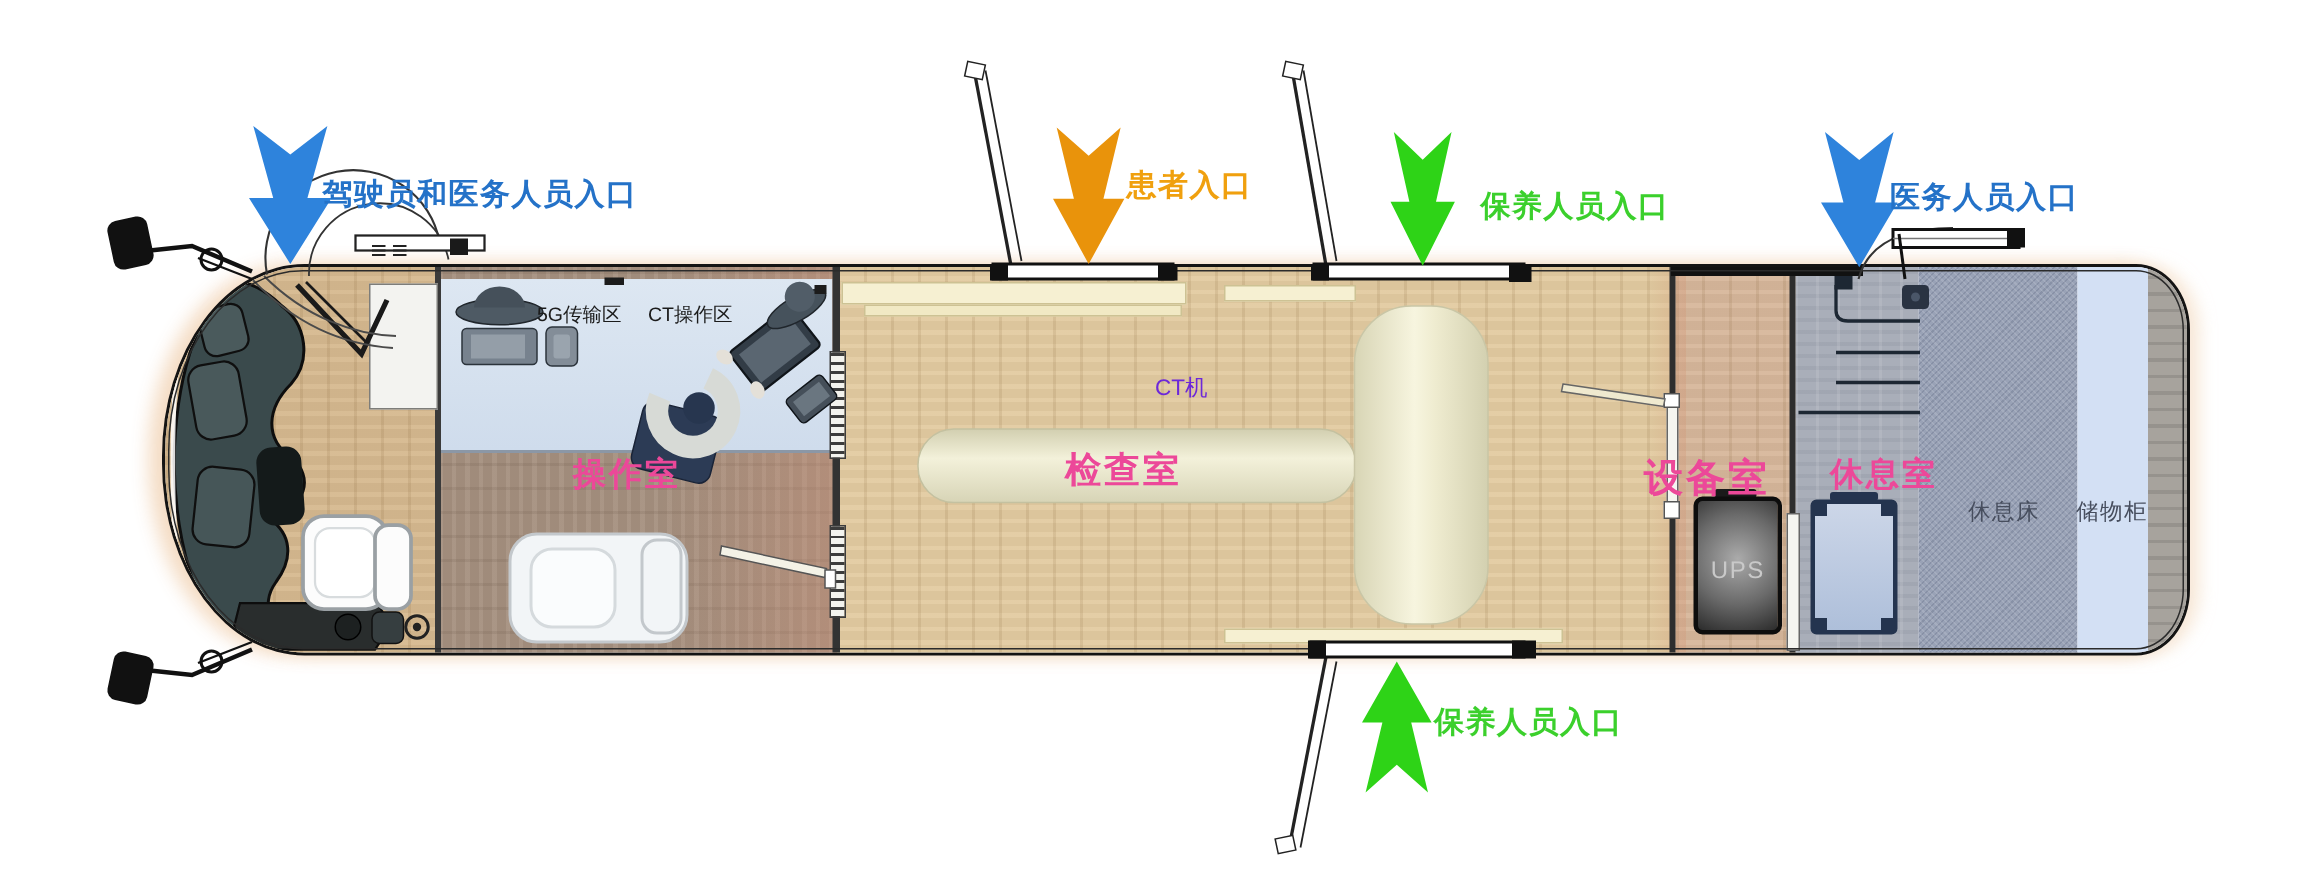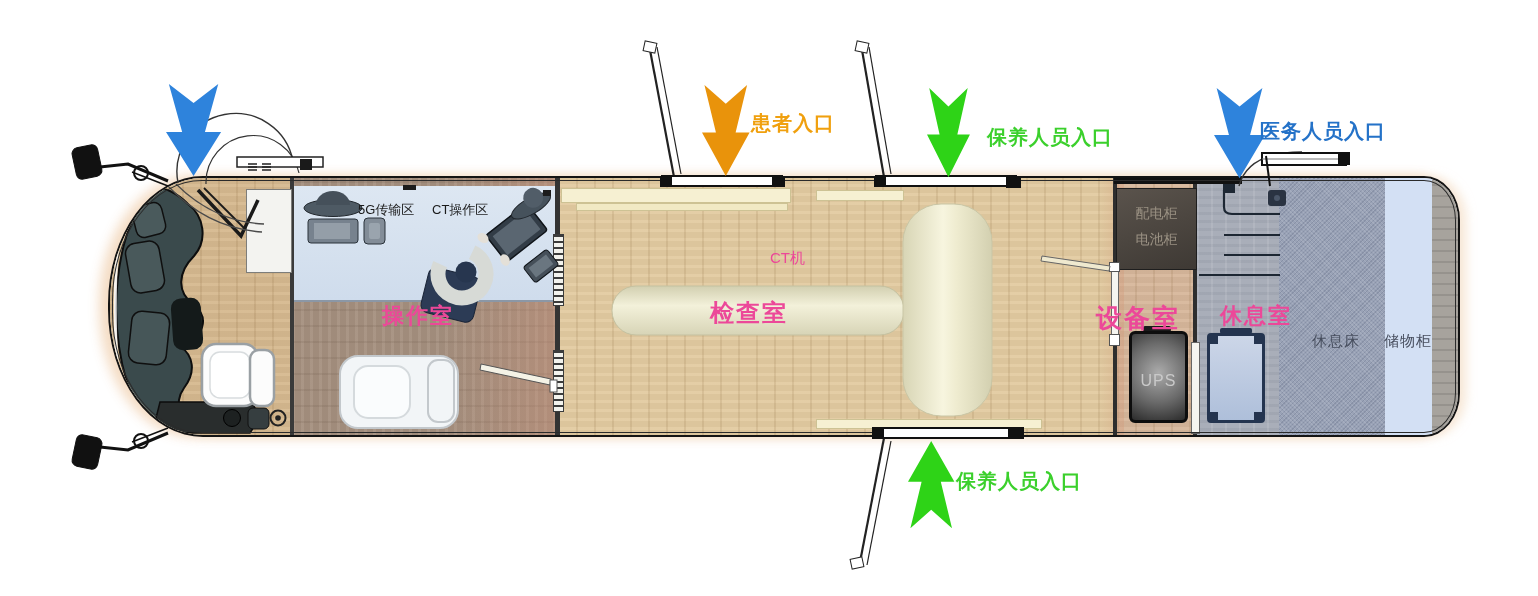--- a/index.html
+++ b/index.html
@@ -67,21 +67,21 @@
        font-size:15px;color:#84846a;letter-spacing:1px;}
 
   .bed{position:absolute;left:1097px;top:155px;width:58px;height:90px;z-index:3;box-sizing:border-box;
        border:3px solid #24344f;border-radius:4px;background:linear-gradient(180deg,#ccd6e8,#aebfda);}
   .bed .c{position:absolute;width:9px;height:9px;background:#24344f;}
   .bed-handle{position:absolute;left:1110px;top:150px;width:32px;height:6px;background:#24344f;z-index:3;border-radius:2px;}
 
   .lbl{position:absolute;z-index:5;white-space:nowrap;}
   .room-name{font-weight:700;color:#ec4899;letter-spacing:2px;}
   .zone{font-size:13px;color:#1b1b1b;}
-  .soft{color:#ec4899;}
+  .soft{color:#6d28d9;}
   .restlbl{font-size:15px;color:#474e5e;letter-spacing:1px;}
 
   .entr-label{position:absolute;z-index:22;font-weight:700;font-size:20px;letter-spacing:1px;white-space:nowrap;}
   .t-blue{color:#2472c8;} .t-orange{color:#f0a00e;} .t-green{color:#3bd02c;}
 
   svg{display:block;}
   .ov{position:absolute;left:0;top:0;z-index:20;pointer-events:none;}
   .inner-svg{position:absolute;left:0;top:0;z-index:4;pointer-events:none;}
 </style>
 </head>
@@ -116,24 +116,20 @@
     <div class="wall" style="left:1003px;width:4px;background:#2e2e2e;"></div>
     <div class="gap" style="left:1001px;top:92px;width:8px;height:66px;"></div>
     <div class="jamb" style="left:999px;top:84px;width:11px;height:10px;"></div>
     <div class="jamb" style="left:999px;top:156px;width:11px;height:12px;"></div>
     <div class="wall" style="left:1083px;width:4px;background:#2e2e2e;"></div>
     <div class="gap" style="left:1081px;top:164px;width:9px;height:92px;"></div>
     <div class="wall" style="left:1004px;top:0;width:128px;height:6px;background:#111;"></div>
 
     <div class="cabinet-white"></div>
 
-    <div class="power-cab">
-      <div class="txt" style="top:16px;">配电柜</div>
-      <div class="txt" style="top:42px;">电池柜</div>
-    </div>
 
     <div class="ups-handle"></div>
     <div class="ups">
       <div class="txt">UPS</div>
     </div>
 
 
     <div class="bed-handle"></div>
     <div class="bed">
       <div class="c" style="left:-1px;top:-1px;"></div>
@@ -339,18 +335,19 @@
       <polygon points="3,0 29,19 55,0 41,48 58,48 29,92 0,48 17,48" fill="#2ed317"></polygon>
     </g>
     <g transform="translate(1214,88) scale(0.88,0.98)">
       <polygon points="3,0 29,19 55,0 41,48 58,48 29,92 0,48 17,48" fill="#2e83dc"></polygon>
     </g>
     <g transform="translate(908,441) scale(0.80,0.97)">
       <polygon points="3,90 29,71 55,90 41,42 58,42 29,0 0,42 17,42" fill="#2ed317"></polygon>
     </g>
   </svg>
 
+  <div class="entr-label t-blue" style="left:215px;top:116px;">驾驶员和医务人员入口</div>
   <div class="entr-label t-orange" style="left:751px;top:110px;">患者入口</div>
   <div class="entr-label t-green" style="left:987px;top:124px;">保养人员入口</div>
   <div class="entr-label t-blue" style="left:1260px;top:118px;">医务人员入口</div>
   <div class="entr-label t-green" style="left:956px;top:468px;">保养人员入口</div>
 
 </div>
 
 </body></html>

